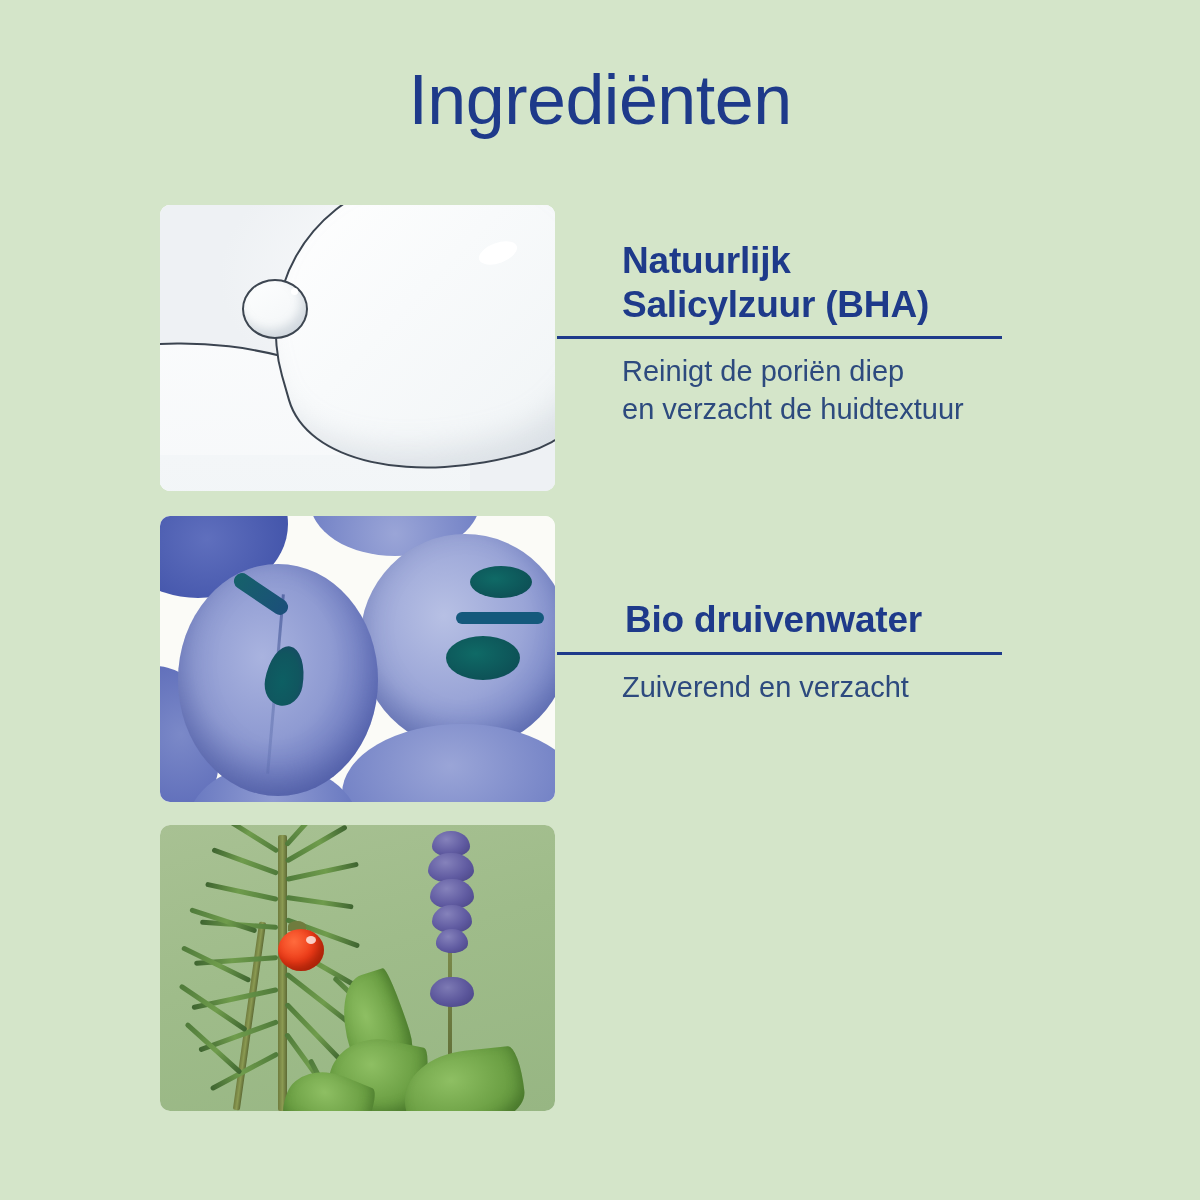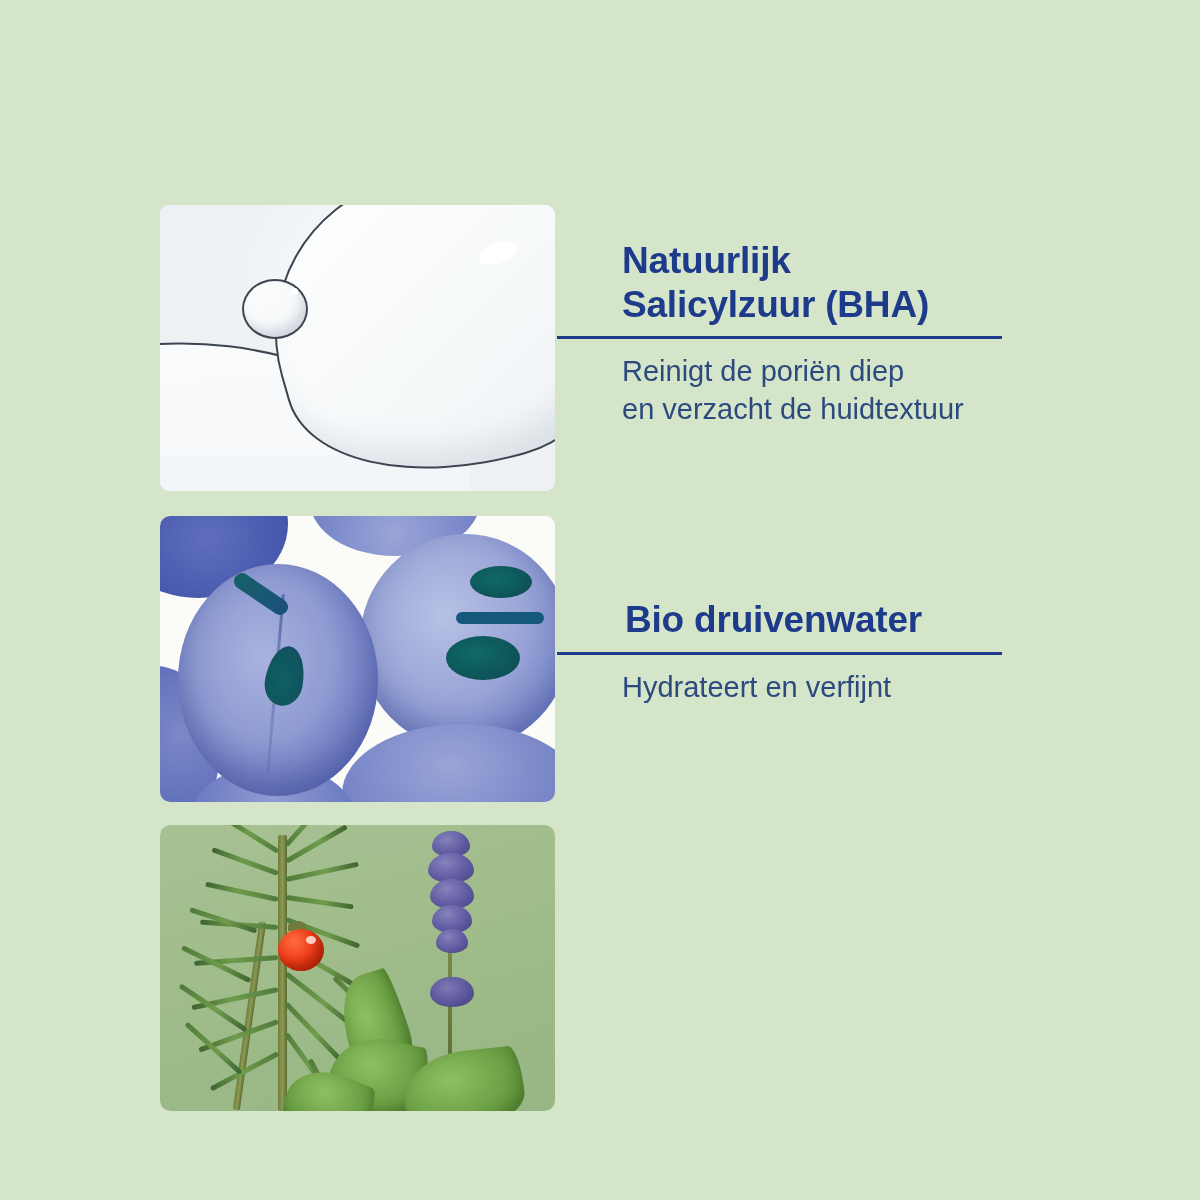--- a/index.html
+++ b/index.html
@@ -275,20 +275,21 @@
   
   .row-1 .tc-inner{ top:34px; }
   .row-2 .tc-inner{ top:82px; }
   .row-3 .tc-inner{ top:82px; }
 </style>
 </head>
 <body>
 
 <div class="page">
 
+  <h1 class="page-title">Ingrediënten</h1>
 
   <div class="row row-1">
     <div class="thumb">
       <div class="scene">
         <div class="gel-bg"></div>
         <div class="gel-tail"></div>
         <div class="gel-tail-mask"></div>
         <div class="gel-big"></div>
         <div class="gel-hi"></div>
         <div class="gel-small"></div>
@@ -322,21 +323,21 @@
           <div class="crease"></div>
           <div class="stalk"></div>
           <div class="seed"></div>
         </div>
       </div>
     </div>
     <div class="textcol">
       <div class="tc-inner">
         <div class="ing-title tight">Bio druivenwater</div>
         <div class="divider"></div>
-        <div class="ing-desc">Hydrateert en verfijnt</div>
+        <div class="ing-desc">Zuiverend en verzacht</div>
       </div>
     </div>
   </div>
 
   <div class="row row-3">
     <div class="thumb">
       <div class="scene herb-bg">
 
         <div class="stem" style="left:118px;top:10px;width:9px;height:276px;"></div>
         <div class="stem" style="left:86px;top:96px;width:7px;height:190px;transform:rotate(8deg);"></div>

